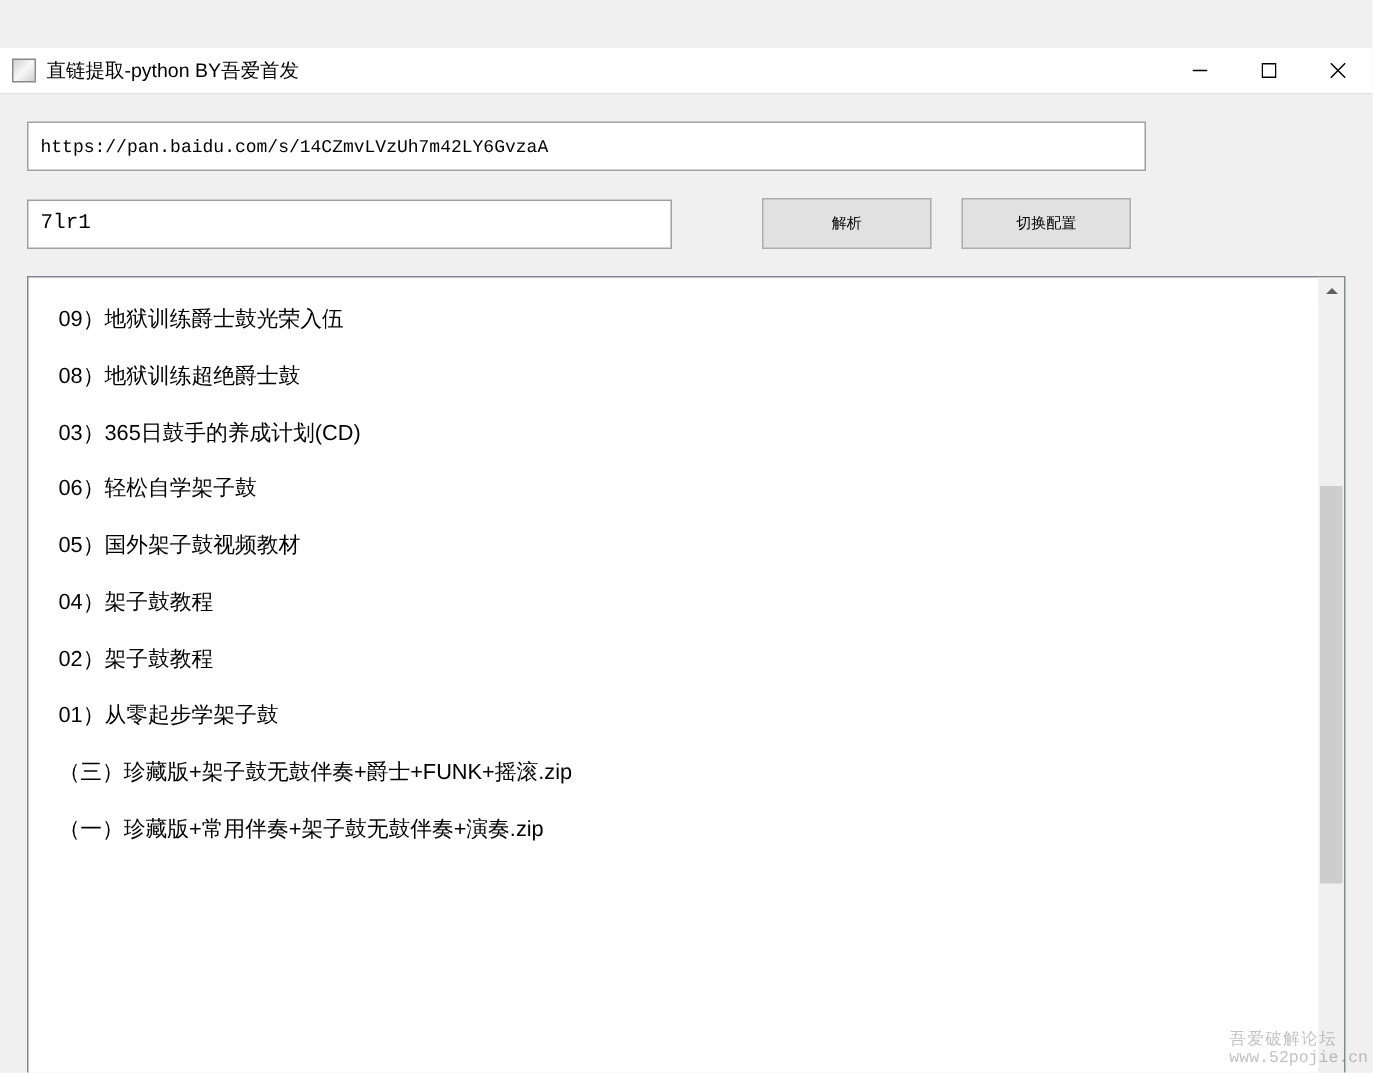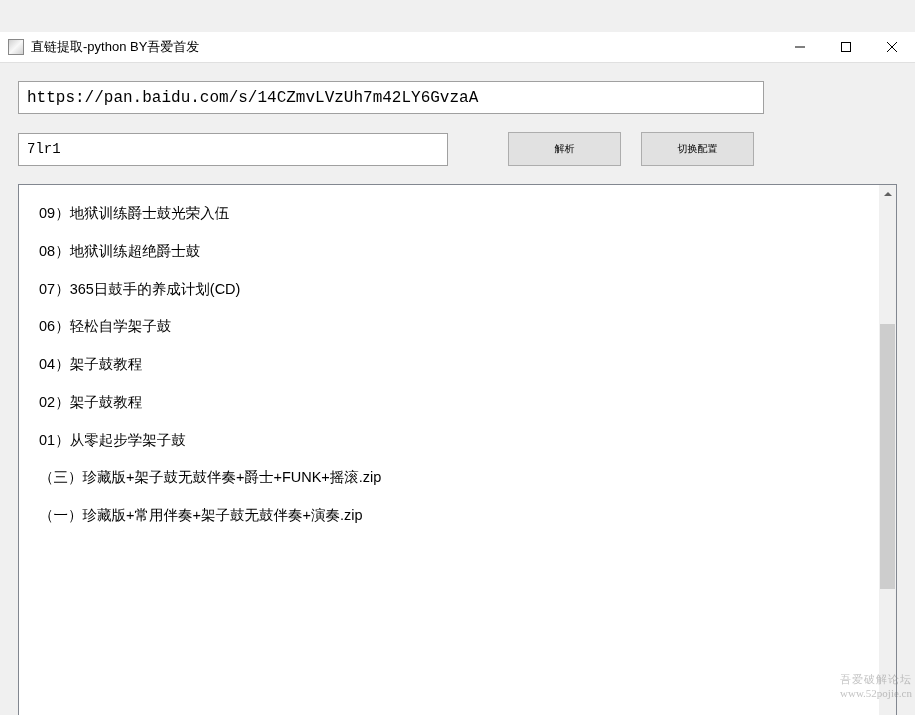--- a/index.html
+++ b/index.html
@@ -63,21 +63,21 @@
       padding: 18px;
       display: flex;
       flex-direction: column;
       gap: 16px;
     }
     .url-input {
       width: 746px;
       height: 33px;
       padding: 4px 8px;
       font-family: "Courier New", SimSun, monospace;
-      font-size: 16px;
+      font-size: 12px;
       border: 1px solid #a0a0a0;
       background: #fff;
     }
     .row2 {
       display: flex;
       gap: 20px;
       align-items: center;
       margin-top: 2px;
     }
     .code-input {
@@ -149,25 +149,25 @@
       position: absolute;
       width: 15px;
       left: 1px;
       background: #cdcdcd;
       top: 24%;
       height: 52%;
       cursor: pointer;
     }
     .watermark {
       position: absolute;
-      bottom: 16px;
+      bottom: 3px;
       right: 3px;
       font-size: 11px;
       color: rgba(120,120,120,0.45);
-      font-family: Liberation Serif, serif;
+      font-family: Liberation Mono, monospace;
       pointer-events: none;
     }
     .watermark-cn {
       letter-spacing: 1px;
     }
   </style>
 </head>
 <body>
 
 <div class="window">
@@ -201,22 +201,23 @@
       <input type="text" class="code-input" value="7lr1" style="">
       <div class="btn-gap"></div>
       <button class="btn">解析</button>
       <button class="btn">切换配置</button>
     </div>
 
     <div class="list-container">
       <div class="list-content">
         <div class="list-item">09）地狱训练爵士鼓光荣入伍</div>
         <div class="list-item">08）地狱训练超绝爵士鼓</div>
-        <div class="list-item">07）365日鼓手的养成计划(CD)</div>
+        <div class="list-item">03）365日鼓手的养成计划(CD)</div>
         <div class="list-item">06）轻松自学架子鼓</div>
+        <div class="list-item">05）国外架子鼓视频教材</div>
         <div class="list-item">04）架子鼓教程</div>
         <div class="list-item">02）架子鼓教程</div>
         <div class="list-item">01）从零起步学架子鼓</div>
         <div class="list-item">（三）珍藏版+架子鼓无鼓伴奏+爵士+FUNK+摇滚.zip</div>
         <div class="list-item">（一）珍藏版+常用伴奏+架子鼓无鼓伴奏+演奏.zip</div>
       </div>
       <div class="scrollbar-track">
         <div class="scroll-btn">
           <svg width="8" height="4">
               <polygon points="4,0 8,4 0,4" fill="#606060"></polygon>

